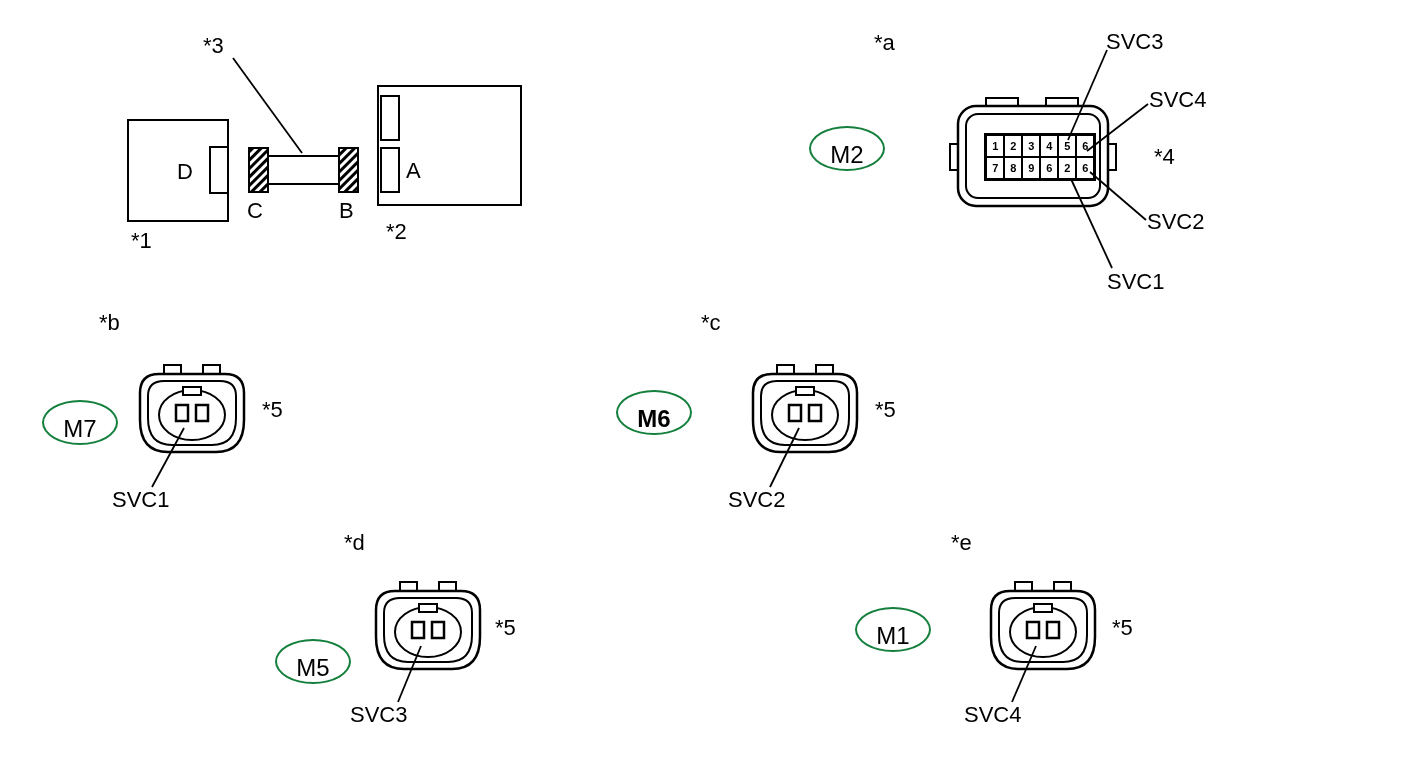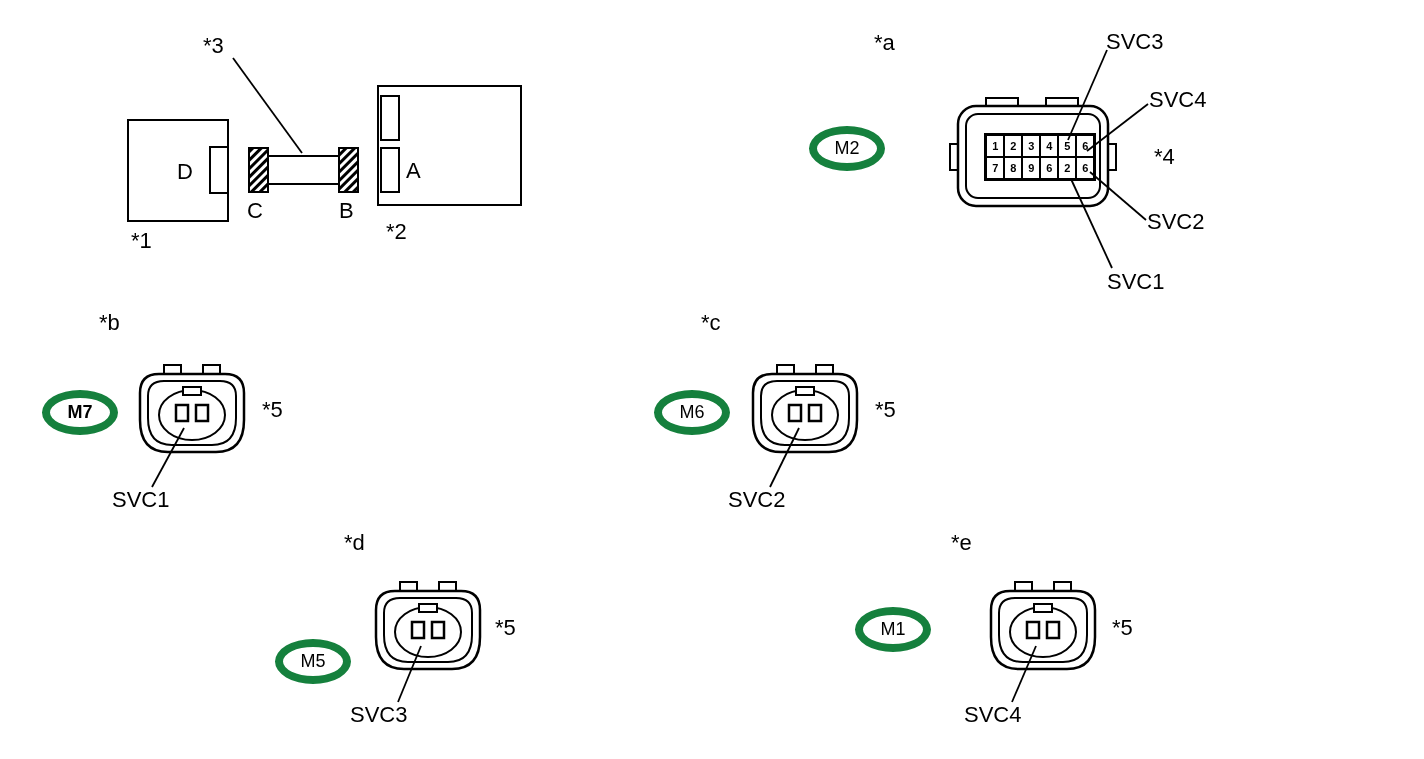--- a/index.html
+++ b/index.html
@@ -5,23 +5,23 @@
   html,body{margin:0;padding:0;background:#ffffff;}
   .canvas{
     position:relative;width:1424px;height:759px;background:#ffffff;overflow:hidden;
     font-family:"Liberation Sans",sans-serif;color:#000;
   }
   .art{position:absolute;left:0;top:0;}
   .lbl{
     position:absolute;font-size:22px;line-height:25px;white-space:nowrap;color:#000;
   }
   .ellipse{
-    position:absolute;width:76px;height:45px;border:8px solid #15803d;border-radius:50%;
-    background:#fff;display:flex;align-items:center;justify-content:center;
-    font-size:18px;box-sizing:border-box;
+    position:absolute;width:76px;height:45px;border:2px solid #15803d;border-radius:50%;
+    background:#fff;display:flex;align-items:flex-end;justify-content:center;
+    font-size:24px;box-sizing:border-box;
   }
   .pin-grid{
     position:absolute;left:984px;top:133px;width:112px;height:48px;
     display:grid;grid-template-columns:repeat(6,1fr);grid-template-rows:repeat(2,1fr);
     border:2px solid #000;box-sizing:border-box;background:transparent;
   }
   .pin-cell{
     border:1px solid #000;box-sizing:border-box;display:flex;align-items:center;justify-content:center;
     font-size:11px;font-weight:bold;letter-spacing:-0.5px;background:transparent;
   }
@@ -125,28 +125,28 @@
     <div class="pin-cell">6</div>
     <div class="pin-cell">7</div>
     <div class="pin-cell">8</div>
     <div class="pin-cell">9</div>
     <div class="pin-cell">6</div>
     <div class="pin-cell">2</div>
     <div class="pin-cell">6</div>
   </div>
 
   <div class="lbl" style="left:99px;top:310px;">*b</div>
-  <div class="ellipse" style="left:42px;top:390px;font-weight:bold;">
+  <div class="ellipse" style="left:42px;top:400px;">
     <span>M7</span>
   </div>
   <div class="lbl" style="left:262px;top:397px;">*5</div>
   <div class="lbl" style="left:112px;top:487px;">SVC1</div>
 
   <div class="lbl" style="left:701px;top:310px;">*c</div>
-  <div class="ellipse" style="left:654px;top:390px;">
+  <div class="ellipse" style="left:616px;top:390px;font-weight:bold;">
     <span>M6</span>
   </div>
   <div class="lbl" style="left:875px;top:397px;">*5</div>
   <div class="lbl" style="left:728px;top:487px;">SVC2</div>
 
   <div class="lbl" style="left:344px;top:530px;">*d</div>
   <div class="ellipse" style="left:275px;top:639px;">
     <span>M5</span>
   </div>
   <div class="lbl" style="left:495px;top:615px;">*5</div>

